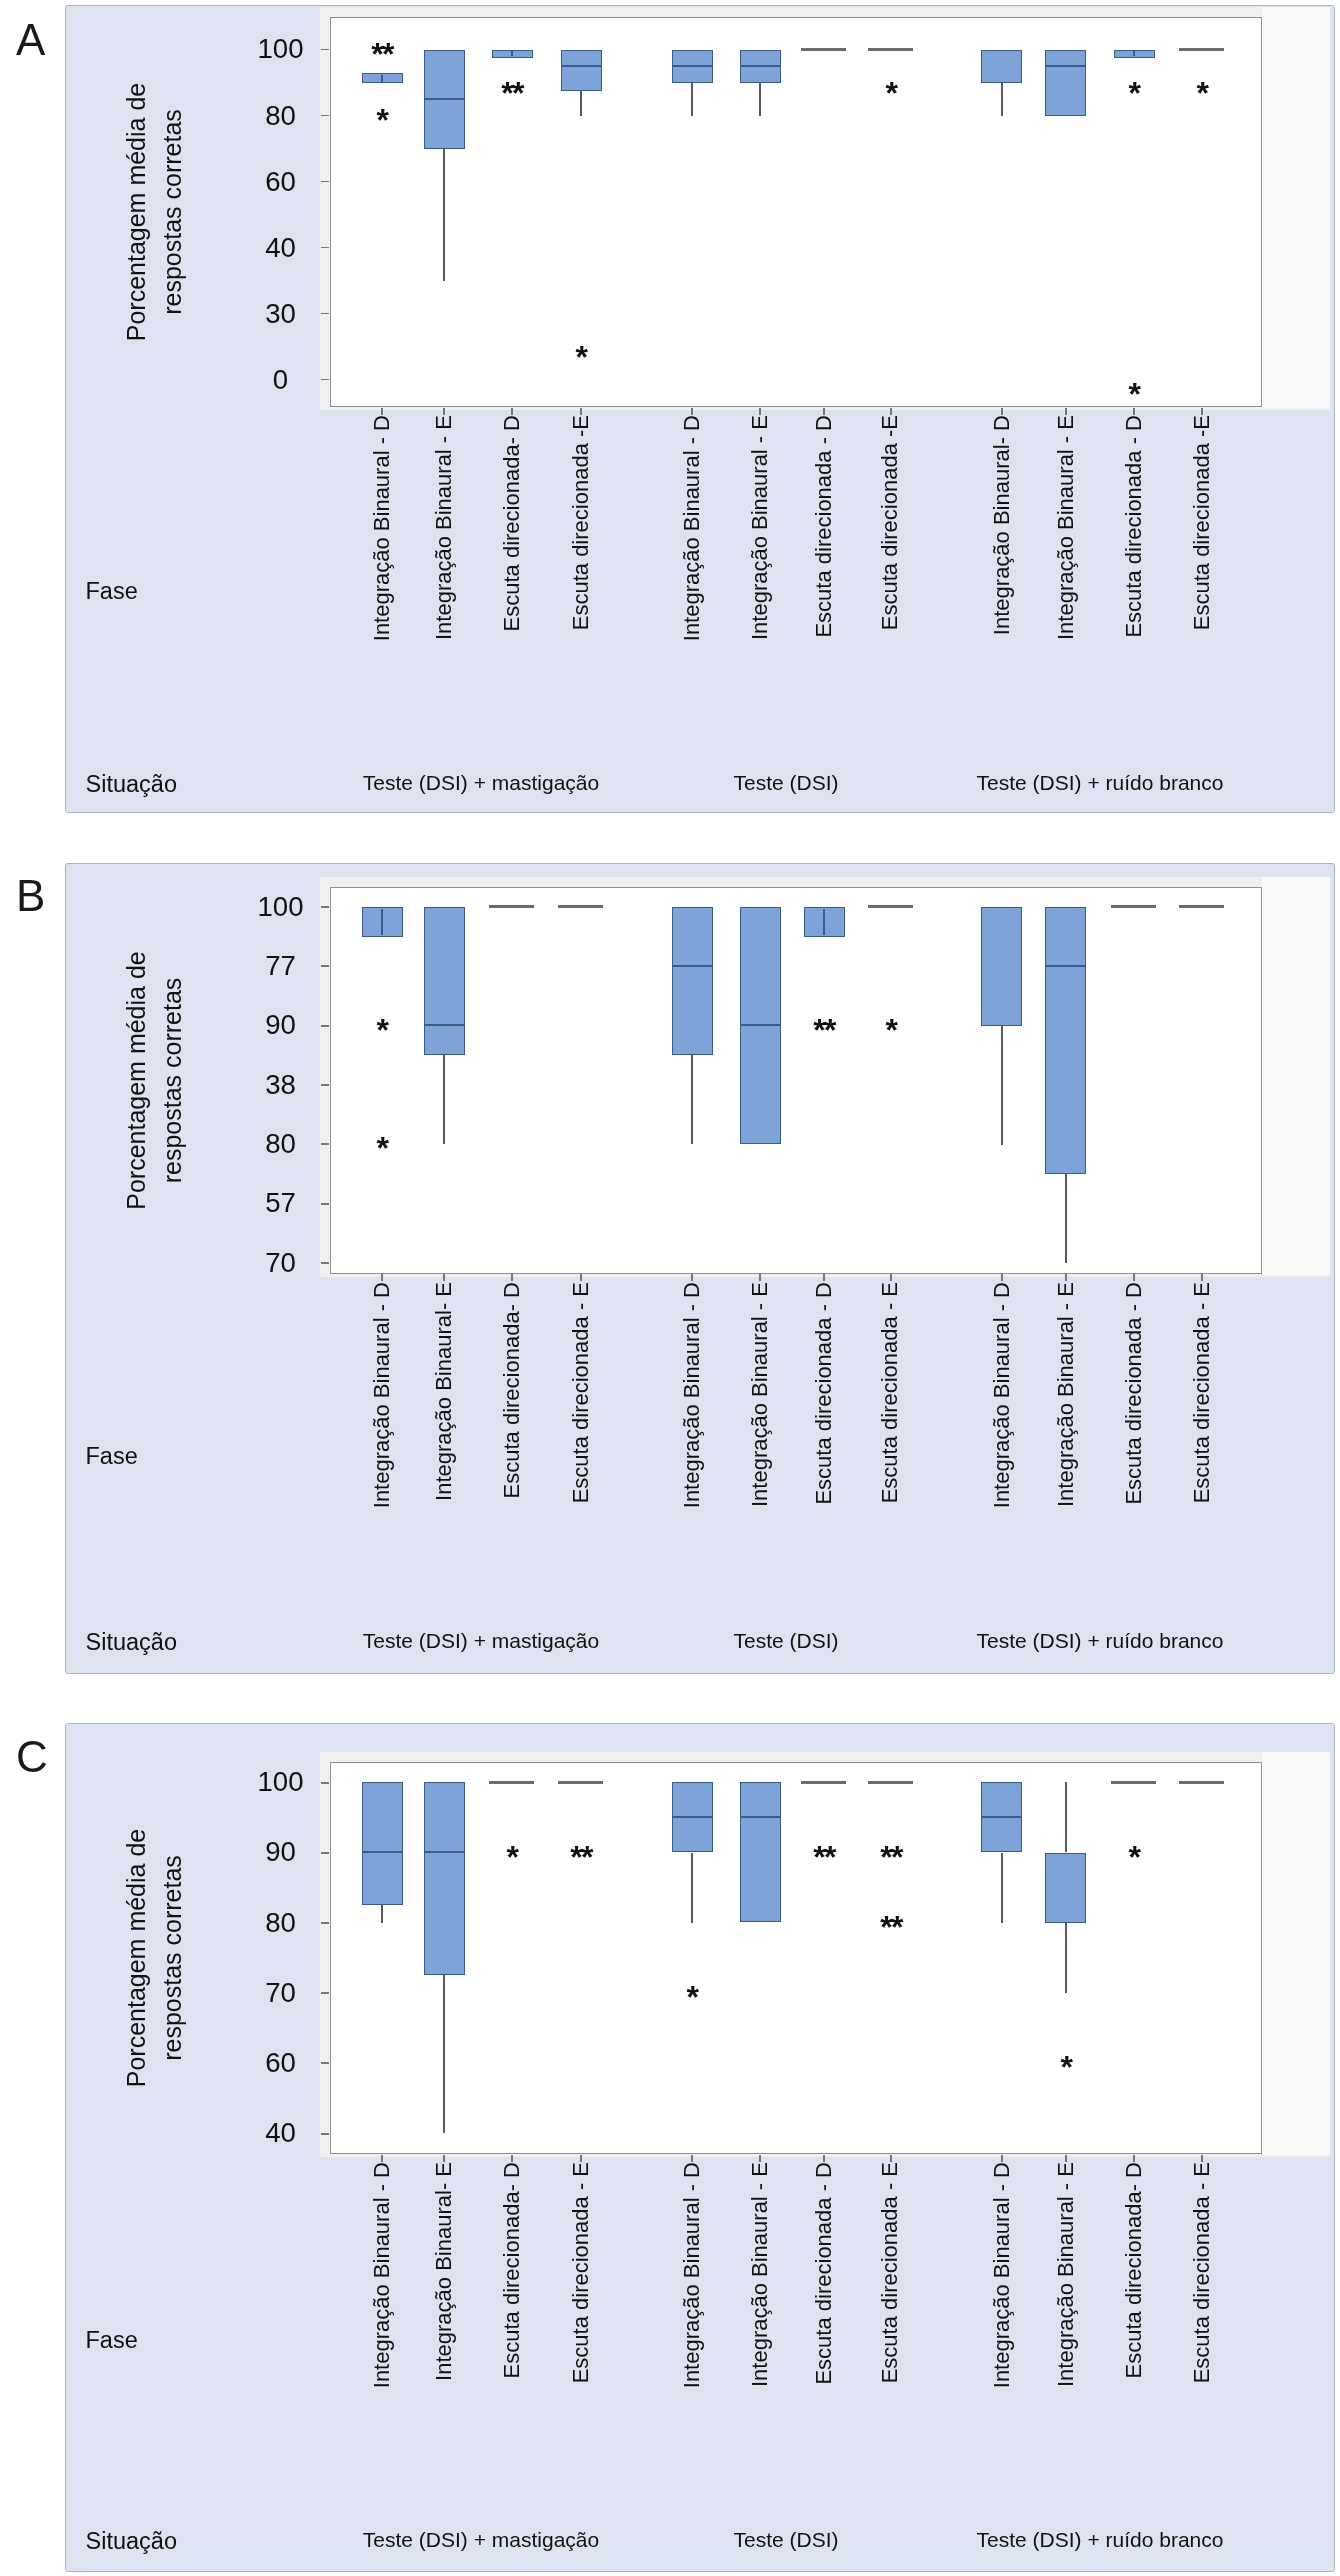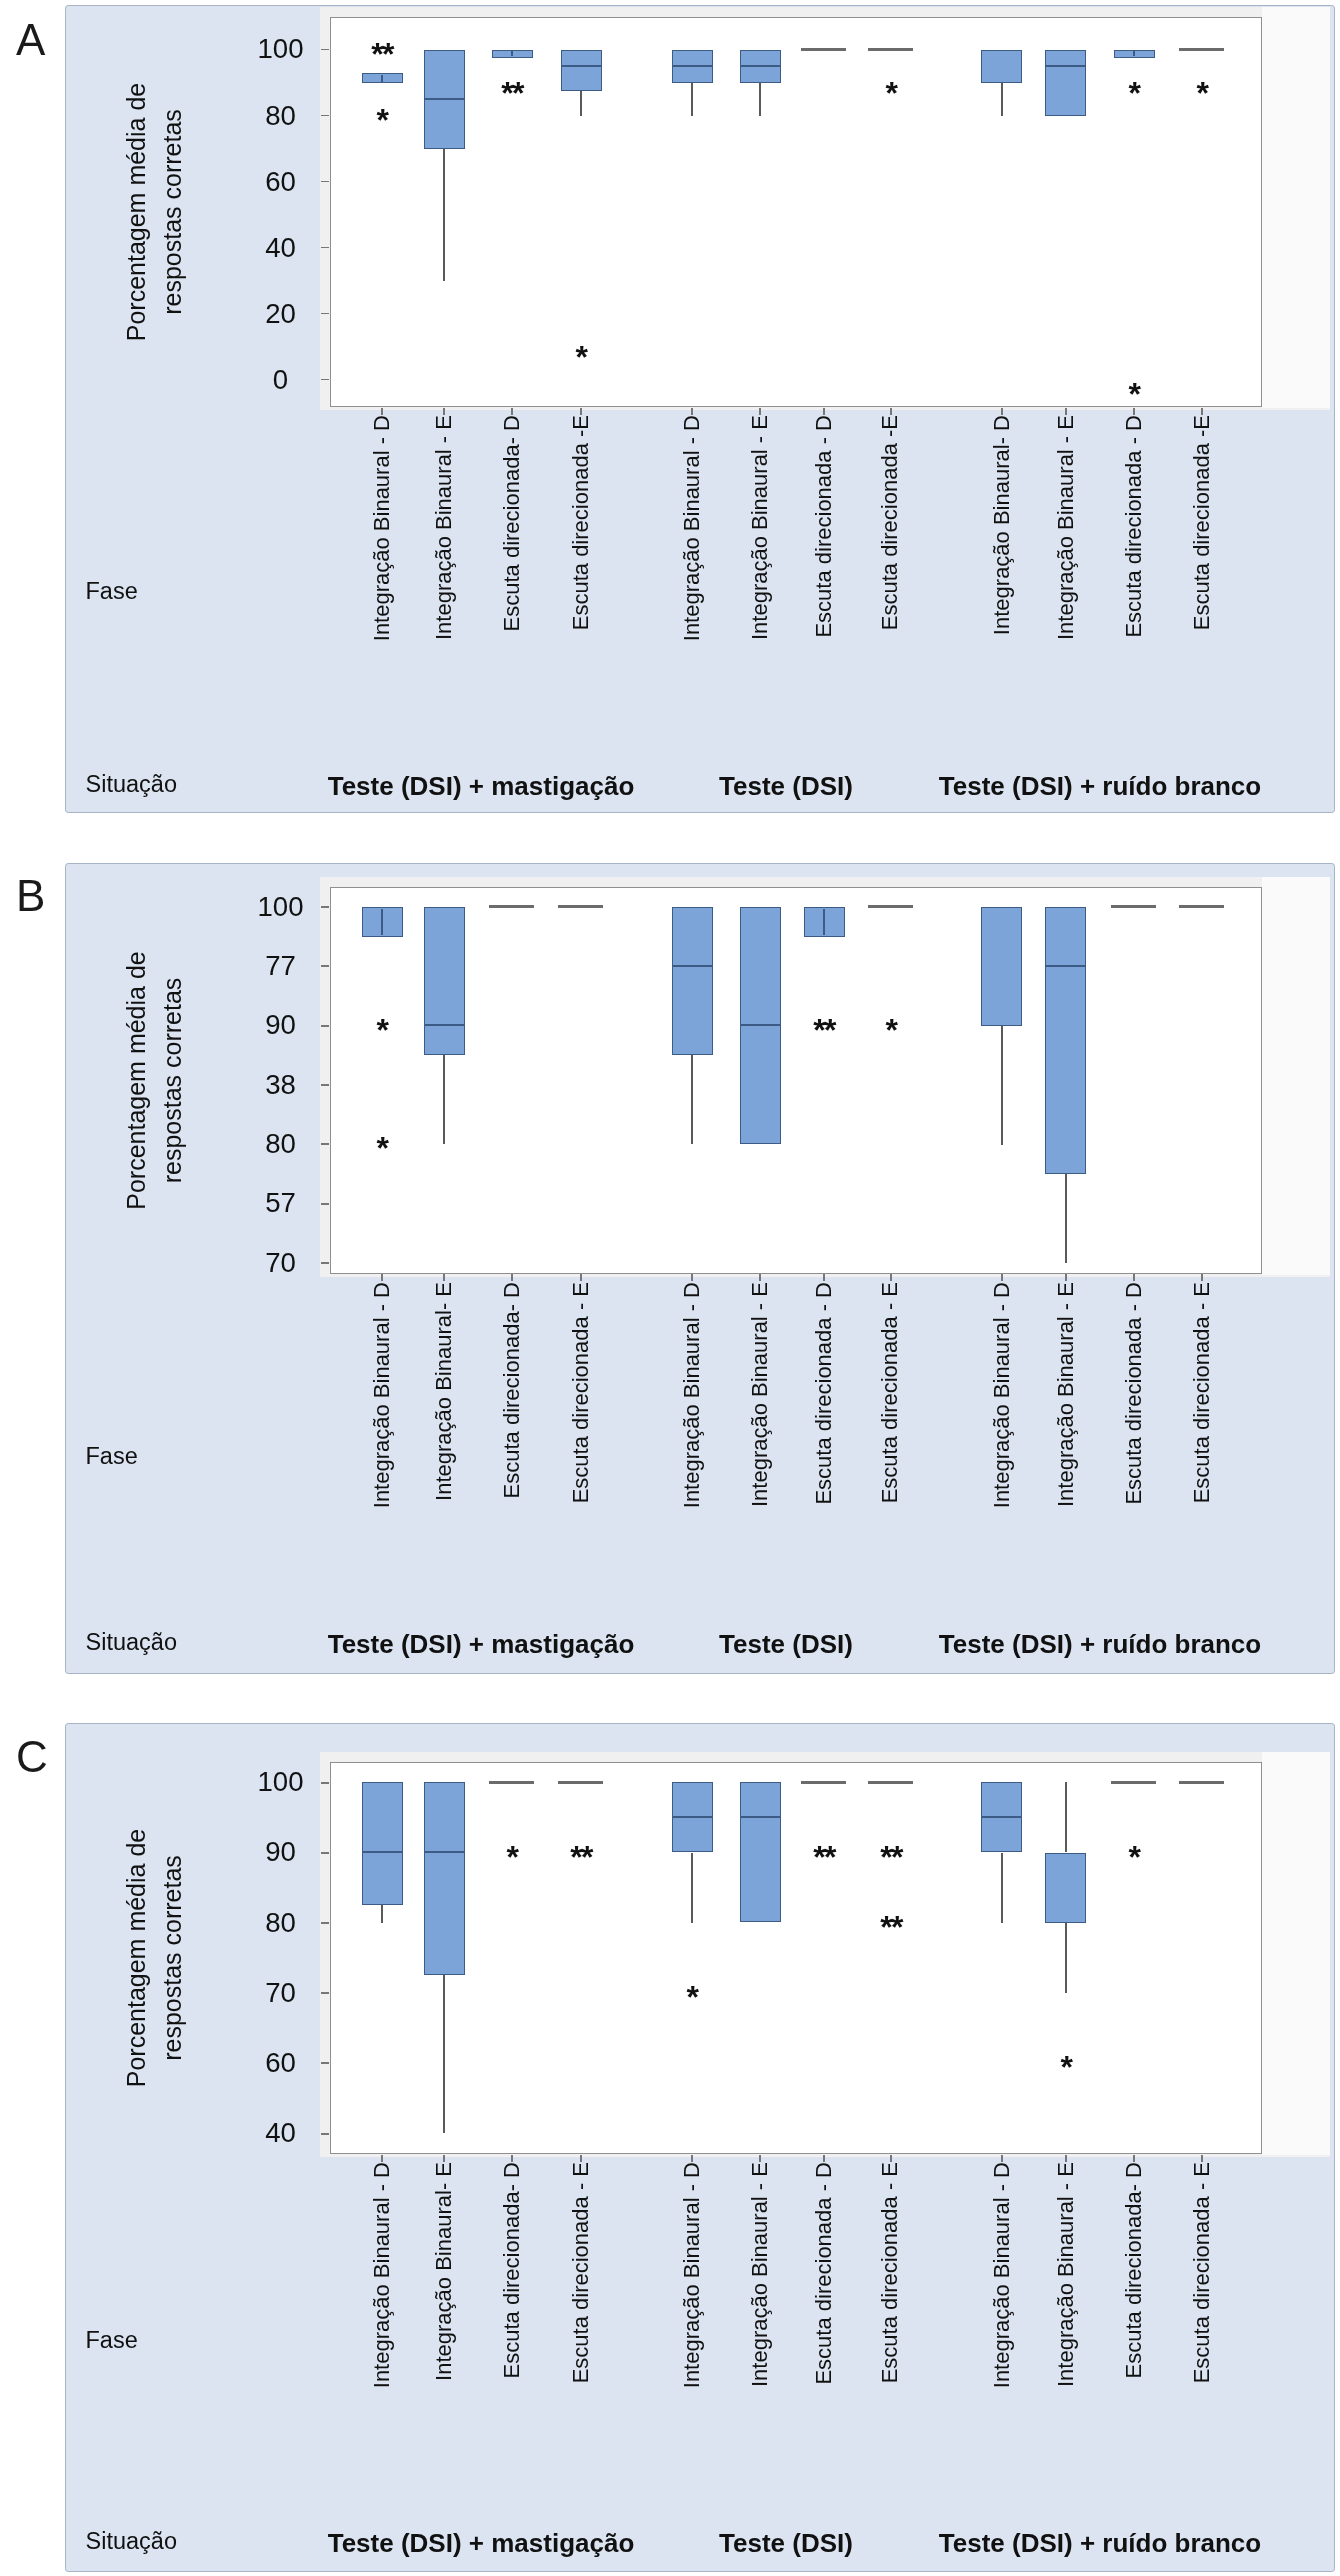--- a/index.html
+++ b/index.html
@@ -20,21 +20,21 @@
   .whisker{position:absolute;background:#5a5a5a;width:1.6px;}
   .flatline{position:absolute;background:#6b6b6b;height:3.2px;}
   .outlier{position:absolute;font-size:32px;font-weight:bold;letter-spacing:-1.6px;
            transform:translate(-50%,-38%);line-height:1;}
   .cat-label{position:absolute;font-size:22px;line-height:24px;white-space:nowrap;
              transform-origin:0 0;text-align:right;}
   .ytitle{position:absolute;font-size:25px;line-height:36px;transform-origin:0 0;
           text-align:center;white-space:nowrap;}
   .fase{position:absolute;font-size:23.5px;}
   .sit-row-label{position:absolute;font-size:23.5px;}
-  .group-label{position:absolute;font-size:26px;transform:translateX(-50%);white-space:nowrap;font-weight:bold;}
+  .group-label{position:absolute;font-size:21px;transform:translateX(-50%);white-space:nowrap;}
 </style>
 </head>
 <body>
 
 <div id="stage">
   <div class="panel-letter" id="letter-A">A</div>
   <div class="panel-letter" id="letter-B">B</div>
   <div class="panel-letter" id="letter-C">C</div>
   <div class="panel" id="panel-0" style="top:4.9px;height:808px;">
       <div class="backing" style="left: 254px; top: 1.6px; width: 1010px; height: 403px;"></div>
@@ -45,21 +45,21 @@
         <div>respostas corretas</div>
       </div>
       <div class="ytick-label" style="left: 177px; width: 75px; top: 27.6px;">100</div>
       <div class="tickstub" style="left: 255px; top: 43px; width: 8px; height: 1.6px;"></div>
       <div class="ytick-label" style="left: 177px; width: 75px; top: 94px;">80</div>
       <div class="tickstub" style="left: 255px; top: 109px; width: 8px; height: 1.6px;"></div>
       <div class="ytick-label" style="left: 177px; width: 75px; top: 160px;">60</div>
       <div class="tickstub" style="left: 255px; top: 175px; width: 8px; height: 1.6px;"></div>
       <div class="ytick-label" style="left: 177px; width: 75px; top: 226px;">40</div>
       <div class="tickstub" style="left: 255px; top: 241px; width: 8px; height: 1.6px;"></div>
-      <div class="ytick-label" style="left: 177px; width: 75px; top: 292px;">20</div>
+      <div class="ytick-label" style="left: 177px; width: 75px; top: 292px;">30</div>
       <div class="tickstub" style="left: 255px; top: 307px; width: 8px; height: 1.6px;"></div>
       <div class="ytick-label" style="left: 177px; width: 75px; top: 358px;">0</div>
       <div class="tickstub" style="left: 255px; top: 373px; width: 8px; height: 1.6px;"></div>
       <div class="tickstub" style="left: 315px; top: 402px; width: 1.6px; height: 7.3px;"></div>
       <div class="tickstub" style="left: 377px; top: 402px; width: 1.6px; height: 7.3px;"></div>
       <div class="tickstub" style="left: 445px; top: 402px; width: 1.6px; height: 7.3px;"></div>
       <div class="tickstub" style="left: 514px; top: 402px; width: 1.6px; height: 7.3px;"></div>
       <div class="tickstub" style="left: 625px; top: 402px; width: 1.6px; height: 7.3px;"></div>
       <div class="tickstub" style="left: 693px; top: 402px; width: 1.6px; height: 7.3px;"></div>
       <div class="tickstub" style="left: 757px; top: 402px; width: 1.6px; height: 7.3px;"></div>

